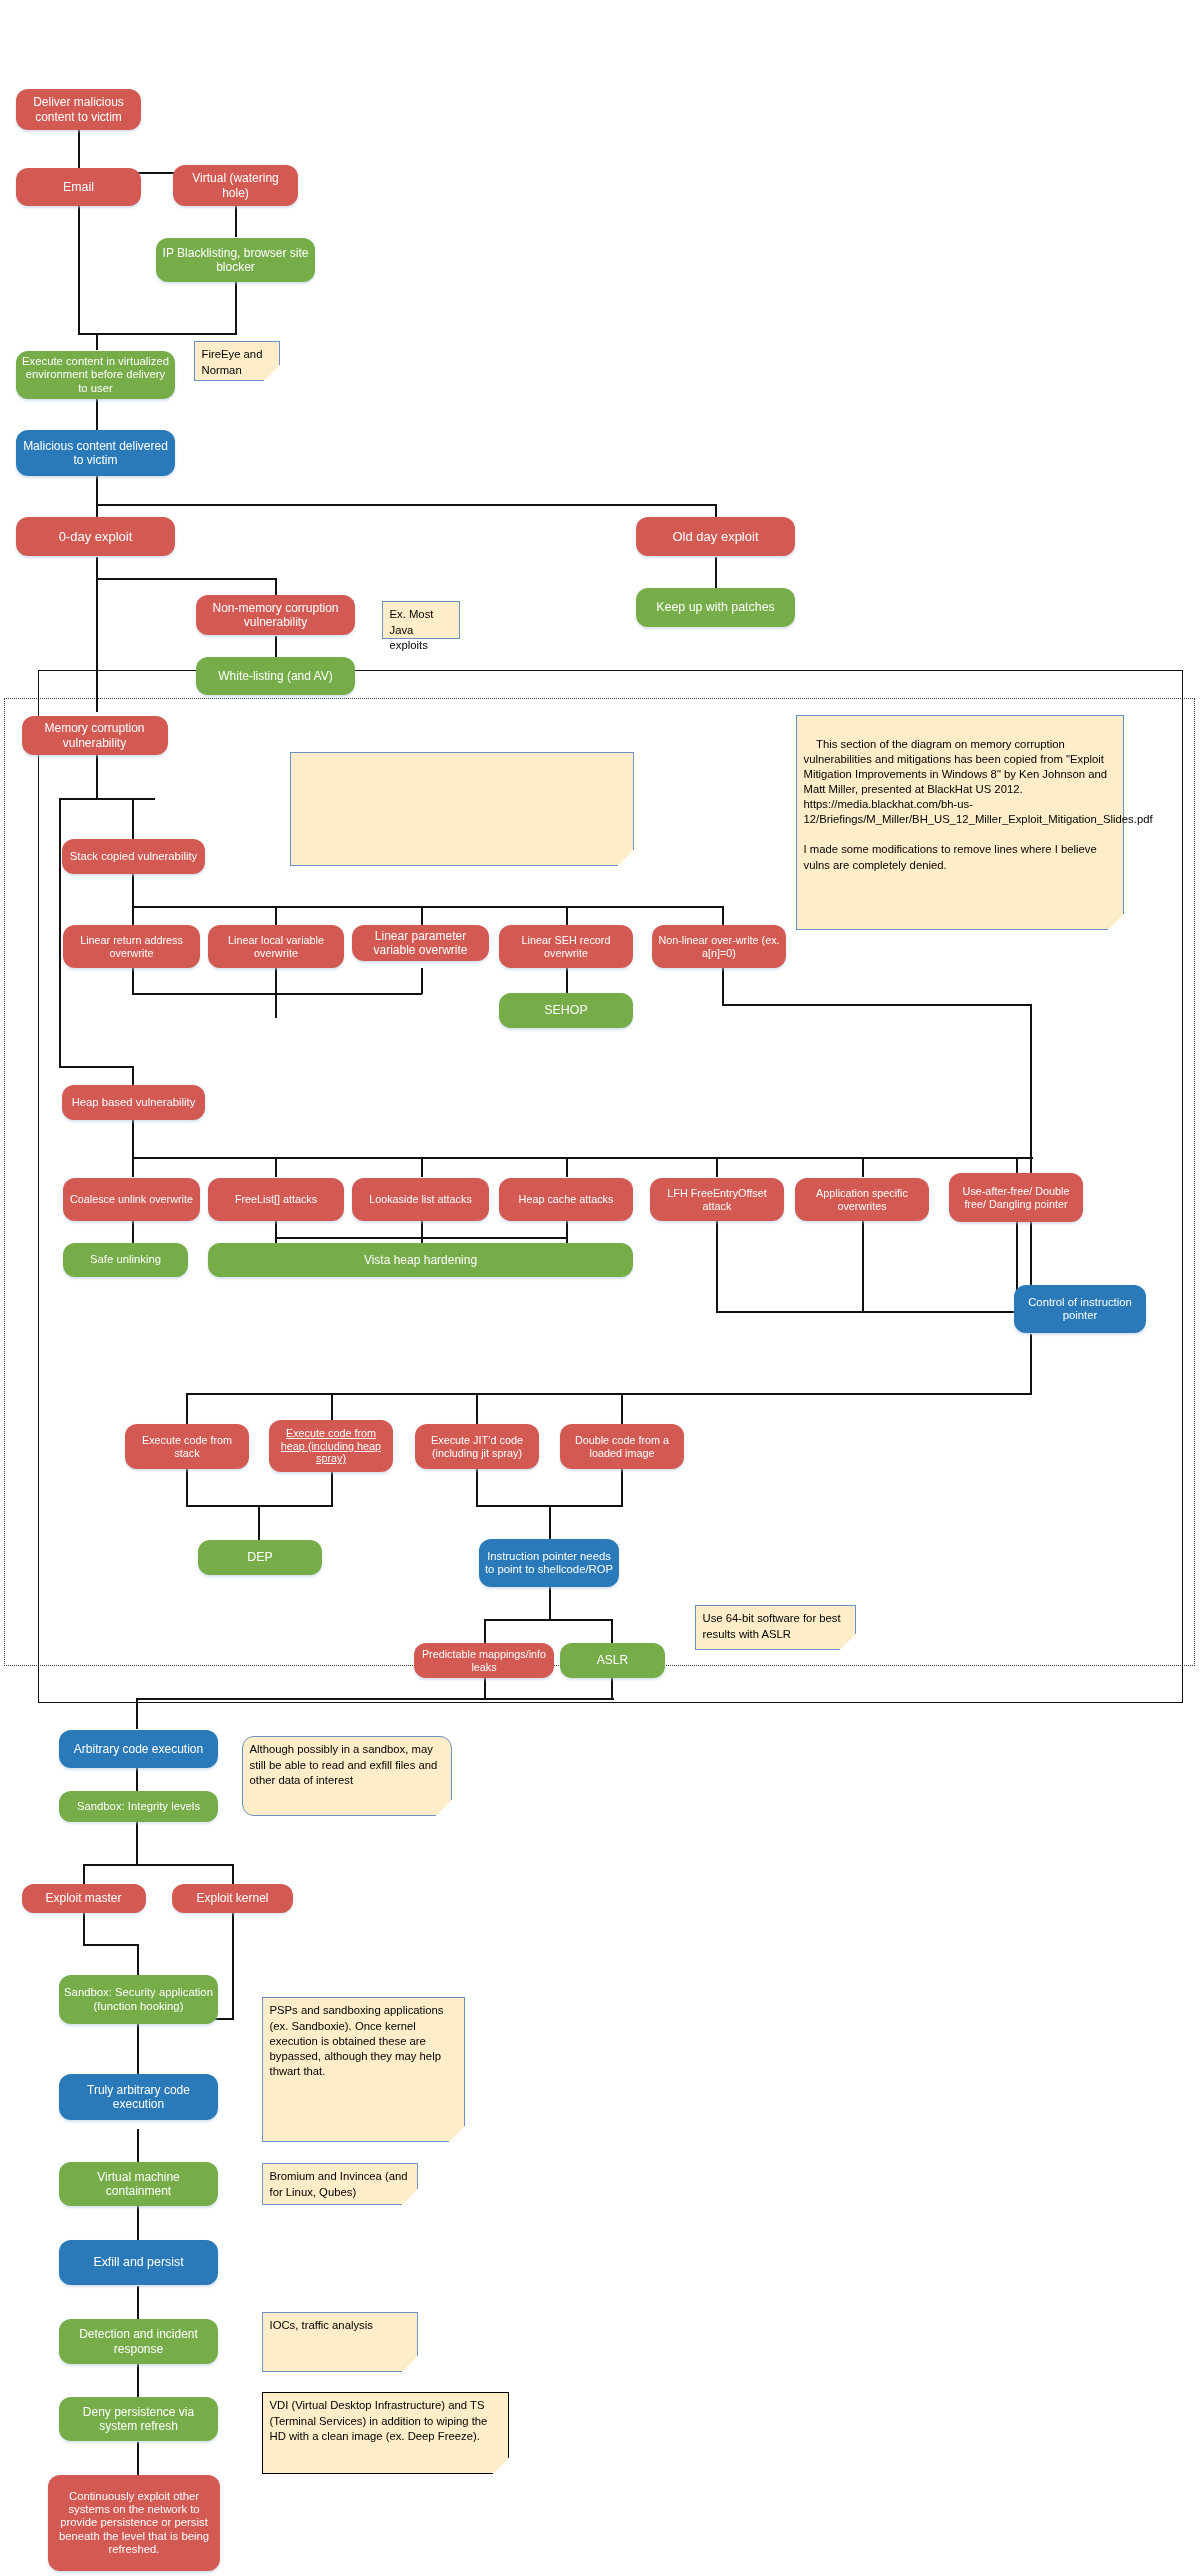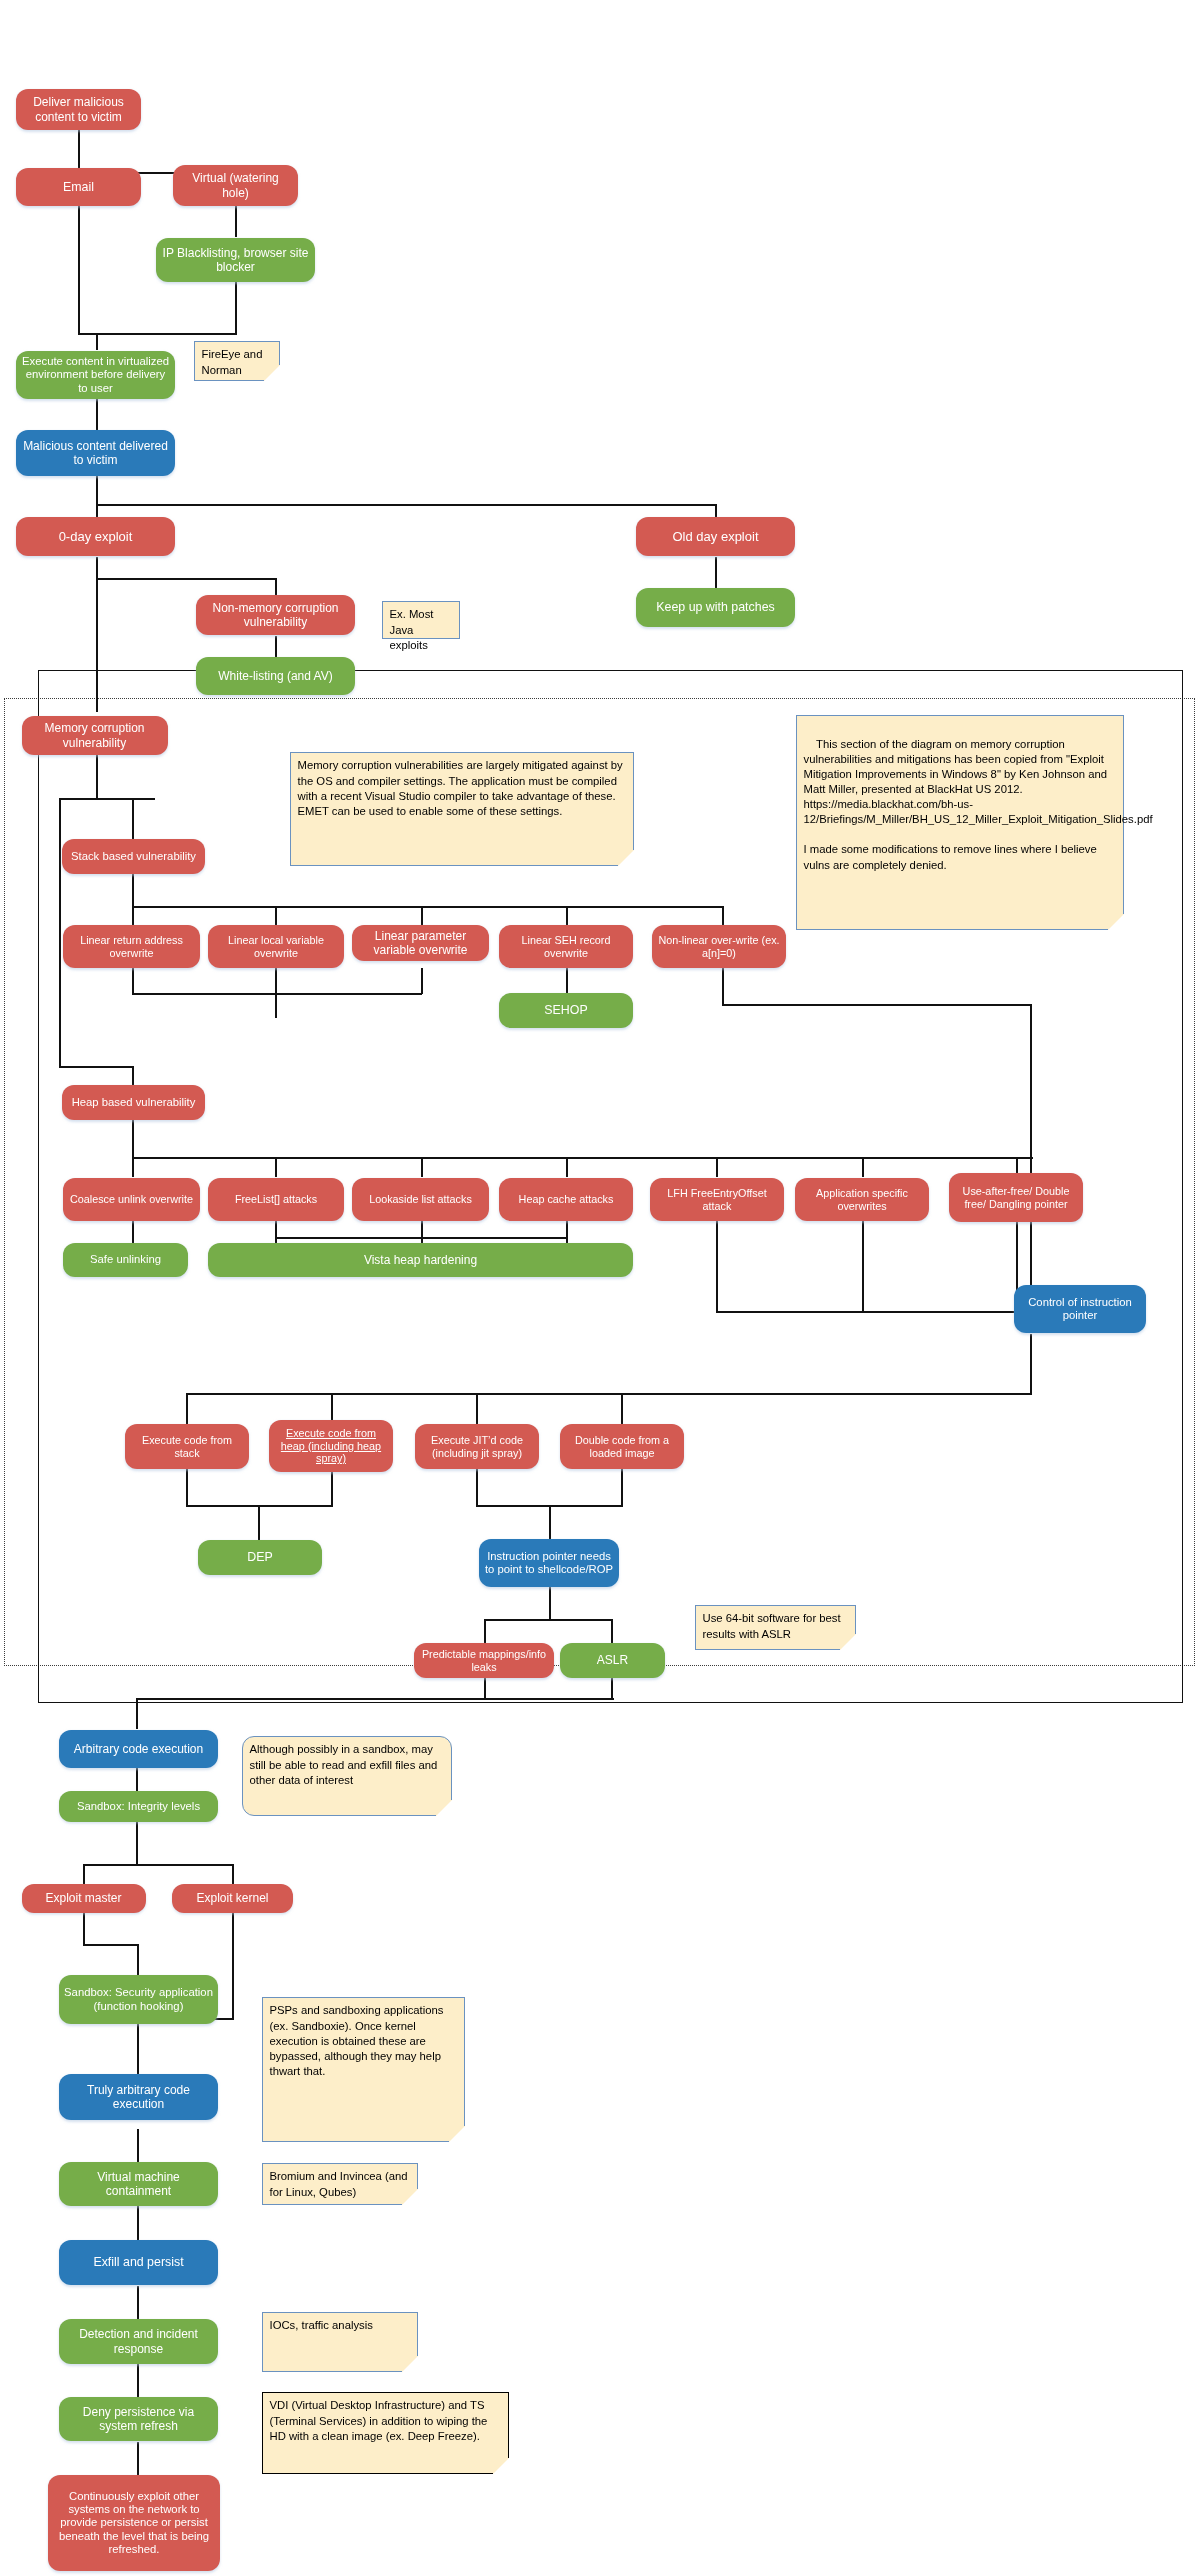--- a/index.html
+++ b/index.html
@@ -195,21 +195,21 @@
   <div class="node red" style="left:636px;top:517px;width:159px;height:39px;font-size:13px;">Old day exploit</div>
 
   <div class="node green" style="left:636px;top:588px;width:159px;height:39px;font-size:12.4px;">Keep up with patches</div>
 
   <div class="node red" style="left:196px;top:595px;width:159px;height:40px;font-size:12px;">Non-memory corruption vulnerability</div>
 
   <div class="node green" style="left:196px;top:657px;width:159px;height:38px;font-size:12px;">White-listing (and AV)</div>
 
   <div class="node red" style="left:21.5px;top:716px;width:146px;height:39px;font-size:12px;">Memory corruption vulnerability</div>
 
-  <div class="node red" style="left:62px;top:839px;width:143px;height:35px;font-size:11.3px;">Stack based vulnerability</div>
+  <div class="node red" style="left:62px;top:839px;width:143px;height:35px;font-size:11.3px;">Stack copied vulnerability</div>
 
   <div class="node red" style="left:63px;top:925px;width:137px;height:43px;font-size:10.8px;">Linear return address overwrite</div>
   <div class="node red" style="left:208px;top:925px;width:136px;height:43px;font-size:10.8px;">Linear local variable overwrite</div>
   <div class="node red" style="left:352px;top:925px;width:137px;height:36px;font-size:12px;">Linear parameter variable overwrite</div>
   <div class="node red" style="left:499px;top:925px;width:134px;height:43px;font-size:10.8px;">Linear SEH record overwrite</div>
   <div class="node red" style="left:652px;top:925px;width:134px;height:43px;font-size:10.8px;">Non-linear over-write (ex. a[n]=0)</div>
 
   <div class="node green" style="left:499px;top:993px;width:134px;height:35px;font-size:12.4px;">SEHOP</div>
 
   <div class="node red" style="left:62px;top:1085px;width:143px;height:35px;font-size:11.3px;">Heap based vulnerability</div>
@@ -263,21 +263,20 @@
   <div class="note" style="left:194px;top:341px;width:86px;height:40px;">
     <span>FireEye and Norman</span>
     <span class="fold"></span>
   </div>
 
   <div class="note" style="left:382px;top:601px;width:78px;height:38px;">
     <span>Ex. Most Java exploits</span>
   </div>
 
   <div class="note" style="left:290px;top:752px;width:344px;height:114px;">
-    <span>Memory corruption vulnerabilities are largely mitigated against by the OS and compiler settings. The application must be compiled with a recent Visual Studio compiler to take advantage of these. EMET can be used to enable some of these settings.</span>
     <span class="fold"></span>
   </div>
 
   <div class="note" style="left:796px;top:715px;width:328px;height:215px;white-space:pre-wrap;">
     <span>This section of the diagram on memory corruption vulnerabilities and mitigations has been copied from "Exploit Mitigation Improvements in Windows 8" by Ken Johnson and Matt Miller, presented at BlackHat US 2012. https://media.blackhat.com/bh-us-12/Briefings/M_Miller/BH_US_12_Miller_Exploit_Mitigation_Slides.pdf
 
 I made some modifications to remove lines where I believe vulns are completely denied.</span>
     <span class="fold"></span>
   </div>
 

